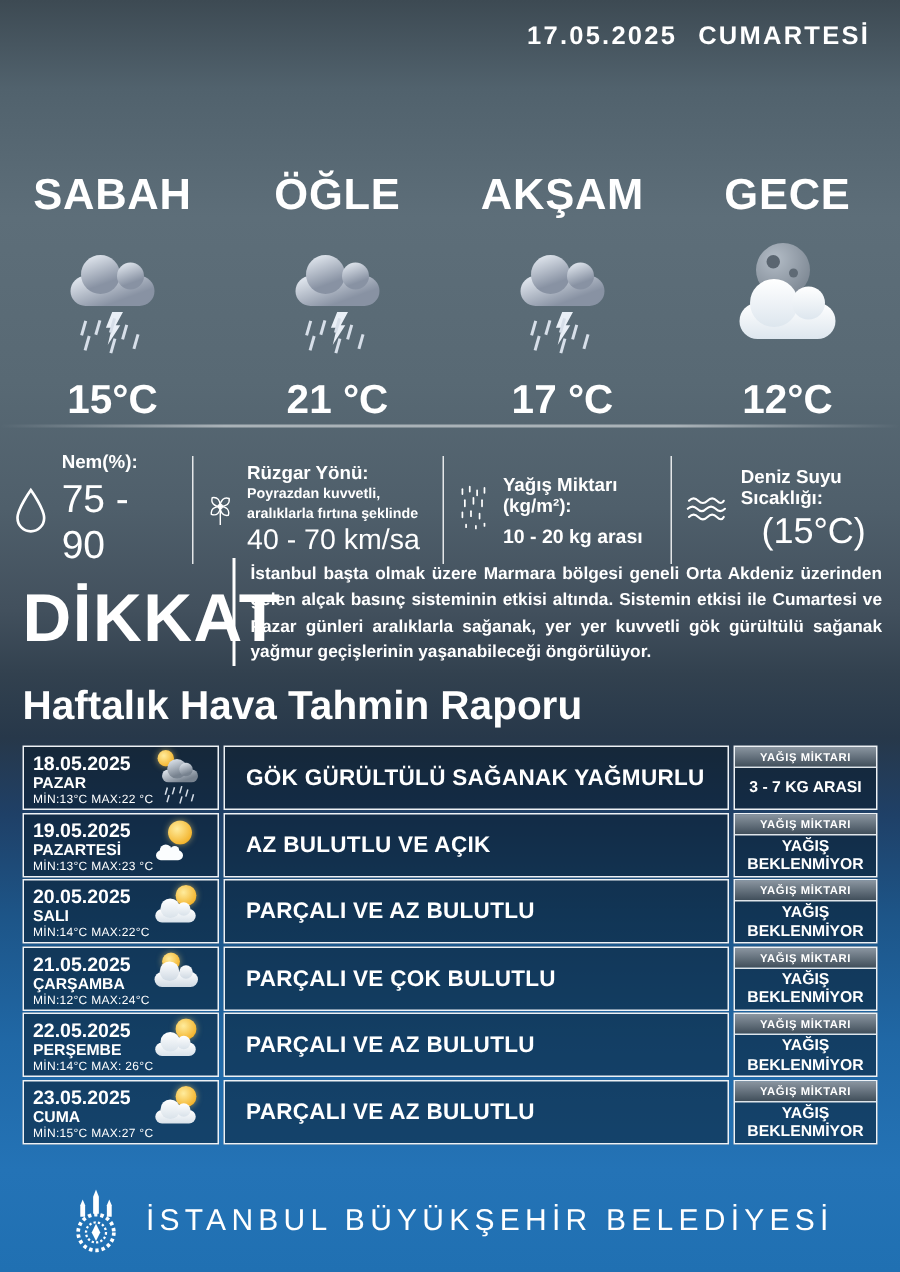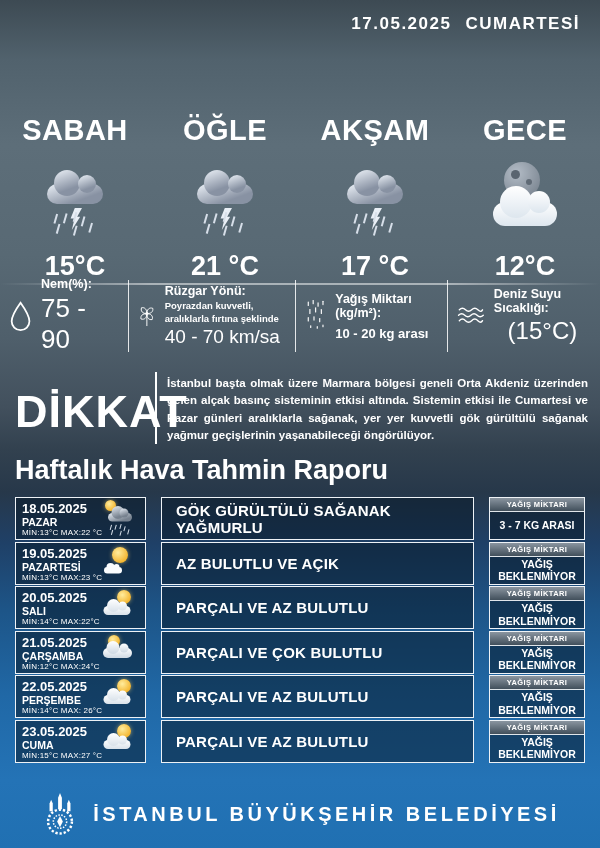--- a/index.html
+++ b/index.html
@@ -58,56 +58,56 @@
   .wic[data-icon="sunny"] .cloud::before{width:16px;height:16px;top:-8px;left:5px;}
   .wic[data-icon="sunny"] .cloud::after{width:12px;height:12px;top:-6px;right:5px;}
   .wic[data-icon="partly"] .sun{display:block;width:28px;height:28px;left:40px;top:4px;}
   .wic[data-icon="partly"] .cloud{display:block;left:13px;top:36px;width:54px;height:18px;background:linear-gradient(#ffffff,#d9e2ea);}
   .wic[data-icon="cloudy"] .sun{display:block;width:24px;height:24px;left:22px;top:4px;}
   .wic[data-icon="cloudy"] .cloud{display:block;left:12px;top:30px;width:58px;height:20px;background:linear-gradient(#ffffff,#cfd9e3);}
   
   .shine{position:absolute;top:283px;left:0;right:0;height:2px;
     background:linear-gradient(90deg,rgba(255,255,255,0),rgba(255,255,255,.5) 25%,rgba(255,255,255,.5) 75%,rgba(255,255,255,0));}
   
-  .infobar{position:absolute;top:276px;left:0;right:0;height:80px;display:flex;align-items:center;}
+  .infobar{position:absolute;top:300px;left:0;right:0;height:80px;display:flex;align-items:center;}
   .metric{display:flex;align-items:center;gap:9px;padding:0 9px;height:72px;box-sizing:border-box;}
   .metric+.metric{border-left:1.5px solid rgba(255,255,255,.85);}
   .metric:nth-child(1){width:128px;}
   .metric:nth-child(2){width:167px;}
   .metric:nth-child(3){width:152px;}
   .metric:nth-child(4){flex:1;}
   .m-label{font-size:12.5px;font-weight:600;}
   .m-note{font-size:9.5px;font-weight:700;line-height:1.3;margin:2px 0 1px;}
   .m-val-lg{font-size:26px;font-weight:400;margin-top:2px;}
   .m-val-md{font-size:19px;font-weight:400;margin-top:1px;}
   .m-val-sm{font-size:13px;font-weight:600;margin-top:6px;}
   .m-val-c{font-size:24px;font-weight:400;text-align:center;margin-top:2px;}
   
   .warning{position:absolute;top:372px;left:15px;right:12px;display:flex;}
   .w-title{font-size:45px;font-weight:900;letter-spacing:1px;width:134px;flex:none;padding-top:14px;}
   .w-text{border-left:2px solid #fff;padding-left:10px;margin-left:6px;font-size:11.5px;font-weight:600;line-height:1.5;text-align:justify;padding-top:3px;}
   
   .weekly-title{position:absolute;top:455px;left:15px;font-size:27px;font-weight:800;}
   .weekly{position:absolute;top:497px;left:15px;width:570px;}
-  .wrow{display:grid;grid-template-columns:131px 1fr 96px;column-gap:15px;height:41px;margin-bottom:3.5px;}
+  .wrow{display:grid;grid-template-columns:131px 1fr 96px;column-gap:3px;height:41px;margin-bottom:3.5px;}
   .cell{background:rgba(8,24,40,.52);border:1px solid #eef2f6;box-sizing:border-box;}
   .c-date{position:relative;padding:3px 6px 2px;}
   .d-date{font-size:13px;font-weight:800;}
   .d-day{font-size:10.5px;font-weight:700;margin:0;}
   .d-minmax{font-size:8px;font-weight:400;letter-spacing:.2px;}
   .rowicon{position:absolute;right:2px;top:1px;width:46px;height:38px;}
   .rowicon .wic{position:absolute;left:0;top:0;transform:scale(.5);transform-origin:top left;}
   .c-desc{display:flex;align-items:center;padding-left:14px;font-size:15px;font-weight:800;letter-spacing:.2px;}
   .c-amt{display:flex;flex-direction:column;padding:0;}
   .a-head{height:13px;flex:none;background:linear-gradient(180deg,#8a95a0,#414f5b);border-bottom:1px solid #dfe5ea;
     display:flex;align-items:center;justify-content:center;font-size:7.5px;font-weight:800;letter-spacing:.4px;}
   .a-val{flex:1;display:flex;align-items:center;justify-content:center;text-align:center;font-size:10.5px;font-weight:800;line-height:1.15;padding:0 3px;}
   
   .footer{position:absolute;top:790px;left:0;right:0;display:flex;align-items:center;justify-content:center;gap:13px;}
-  .f-text{font-size:20px;font-weight:700;letter-spacing:3.5px;}
+  .f-text{font-size:20px;font-weight:400;letter-spacing:3.5px;}
 </style>
 </head>
 <body>
 
 <div class="page">
 
   <div class="hdr-right">
     <div class="hdr-date-line"><span>17.05.2025</span><span class="gap"></span><span>CUMARTESİ</span></div>
   </div>
 

